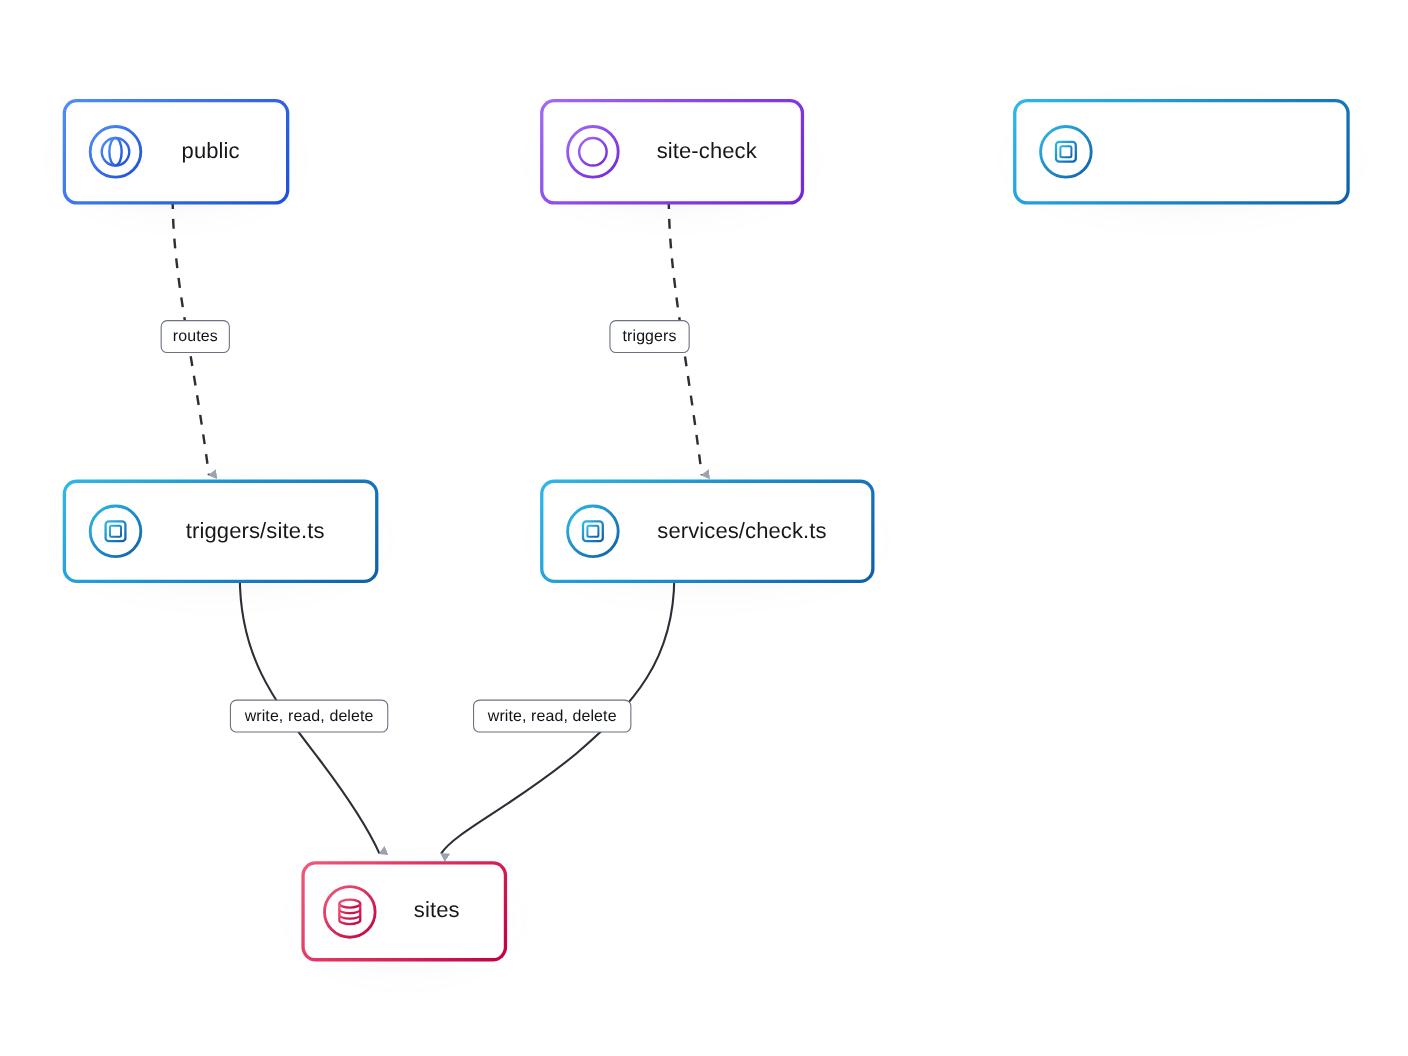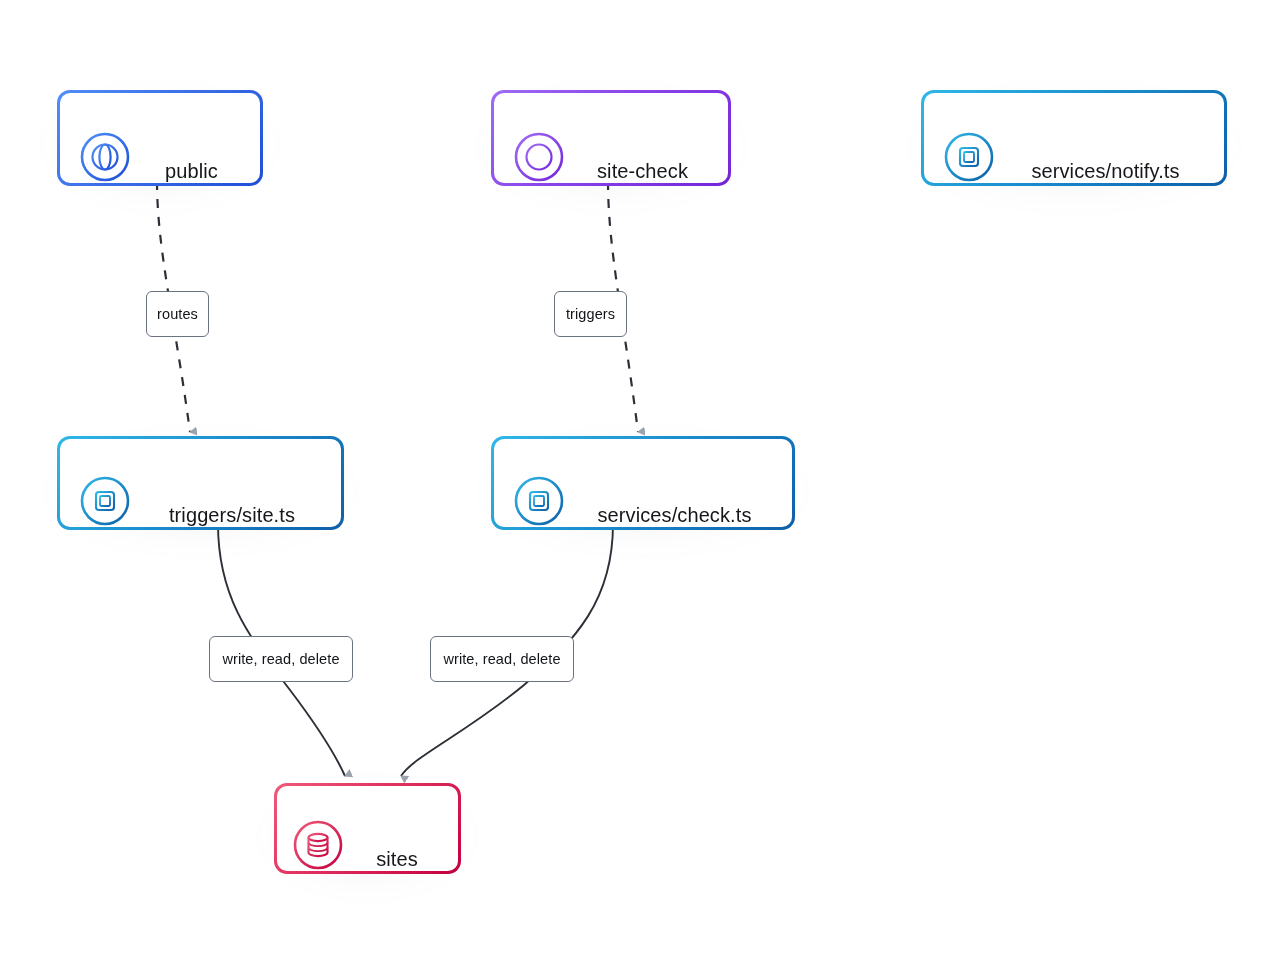--- a/index.html
+++ b/index.html
@@ -27,21 +27,21 @@
     position: absolute;
     border-radius: 13px;
     padding: 3px;
   }
   .node-inner {
     width: 100%;
     height: 100%;
     background: #ffffff;
     border-radius: 10px;
     display: flex;
-    align-items: flex-end;
+    align-items: center;
     box-sizing: border-box;
   }
   .node-icon {
     flex: 0 0 auto;
     display: flex;
     align-items: center;
     justify-content: center;
     margin-left: 19px;
   }
   .node-label {
@@ -68,21 +68,21 @@
     background: #ffffff;
     border: 1.4px solid #6b7280;
     border-radius: 6px;
     font-size: 14.5px;
     color: #111418;
     display: flex;
     align-items: center;
     justify-content: center;
     white-space: nowrap;
     padding: 0 12px;
-    height: 46px;
+    height: 30px;
     letter-spacing: 0.1px;
   }
 </style>
 </head>
 <body>
 
 <div id="canvas">
 
   <div class="node-shadow" style="left:52px;top:96px;width:216px;height:100px;"></div>
   <div class="node-shadow" style="left:486px;top:96px;width:250px;height:100px;"></div>
@@ -171,21 +171,20 @@
             <line x1="31" y1="35" x2="31" y2="38.5"></line>
             <line x1="13.5" y1="21" x2="17" y2="21"></line>
             <line x1="13.5" y1="26" x2="17" y2="26"></line>
             <line x1="13.5" y1="31" x2="17" y2="31"></line>
             <line x1="35" y1="21" x2="38.5" y2="21"></line>
             <line x1="35" y1="26" x2="38.5" y2="26"></line>
             <line x1="35" y1="31" x2="38.5" y2="31"></line>
           </g>
         </svg>
       </span>
-      <span class="node-label">services/notify.ts</span>
     </div>
   </div>
 
   <div class="node-frame" style="left:57px;top:436px;width:281px;height:88px;background:linear-gradient(135deg,#2fb8e8 0%,#1a8ccc 50%,#0f5fa8 100%);">
     <div class="node-inner">
       <span class="node-icon">
         <svg width="52" height="52" viewBox="0 0 52 52" aria-hidden="true">
           <defs>
             <linearGradient id="g-chip2" x1="0" y1="0" x2="1" y2="1">
               <stop offset="0%" stop-color="#2fb8e8"></stop>

